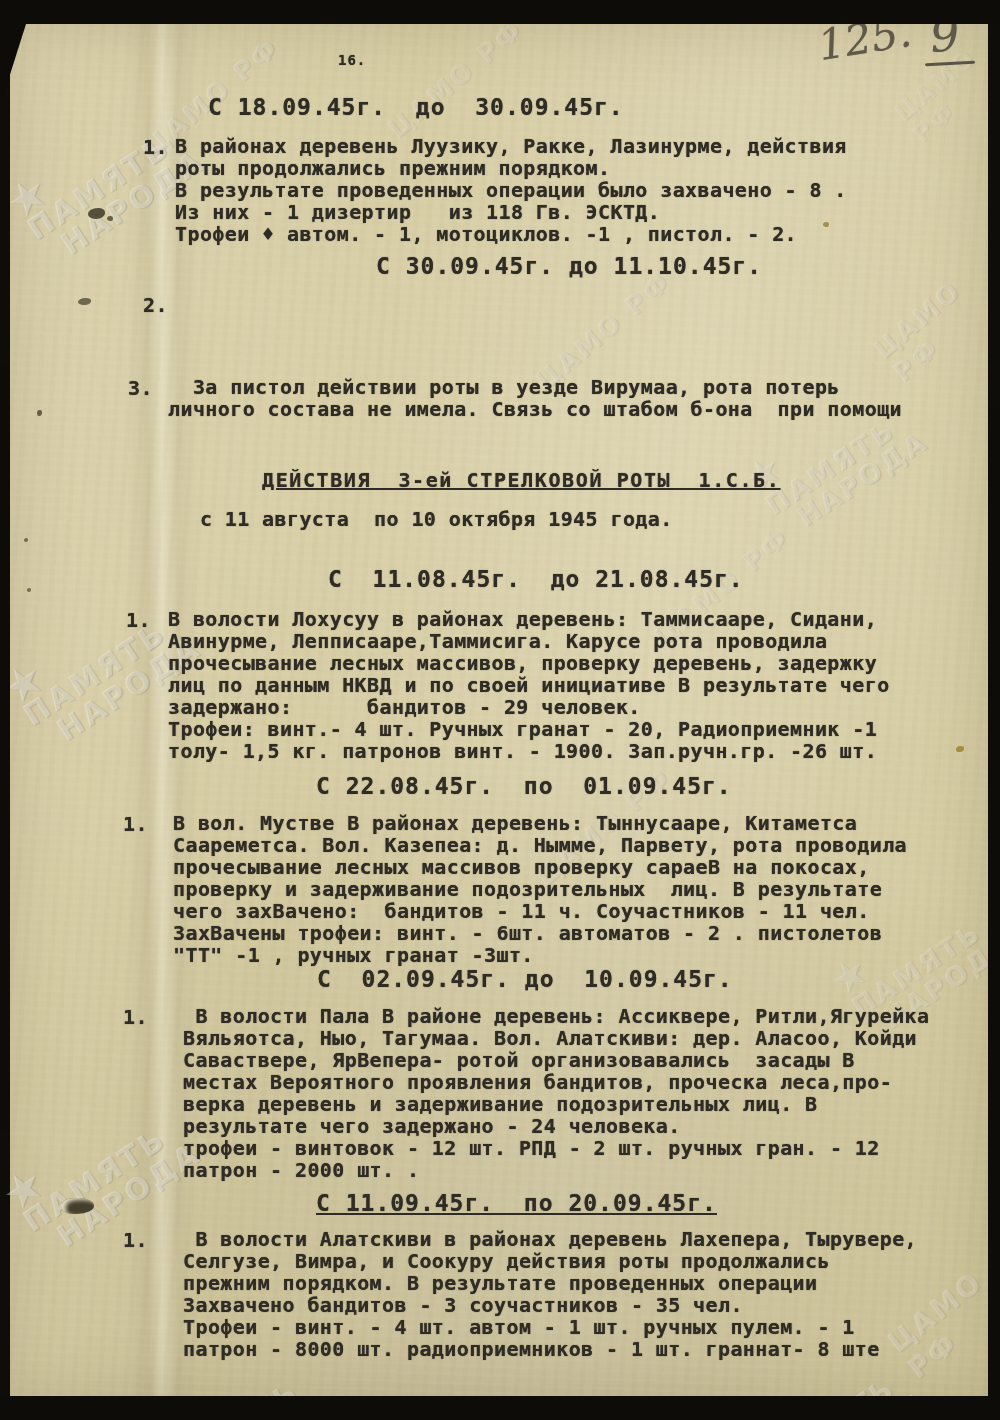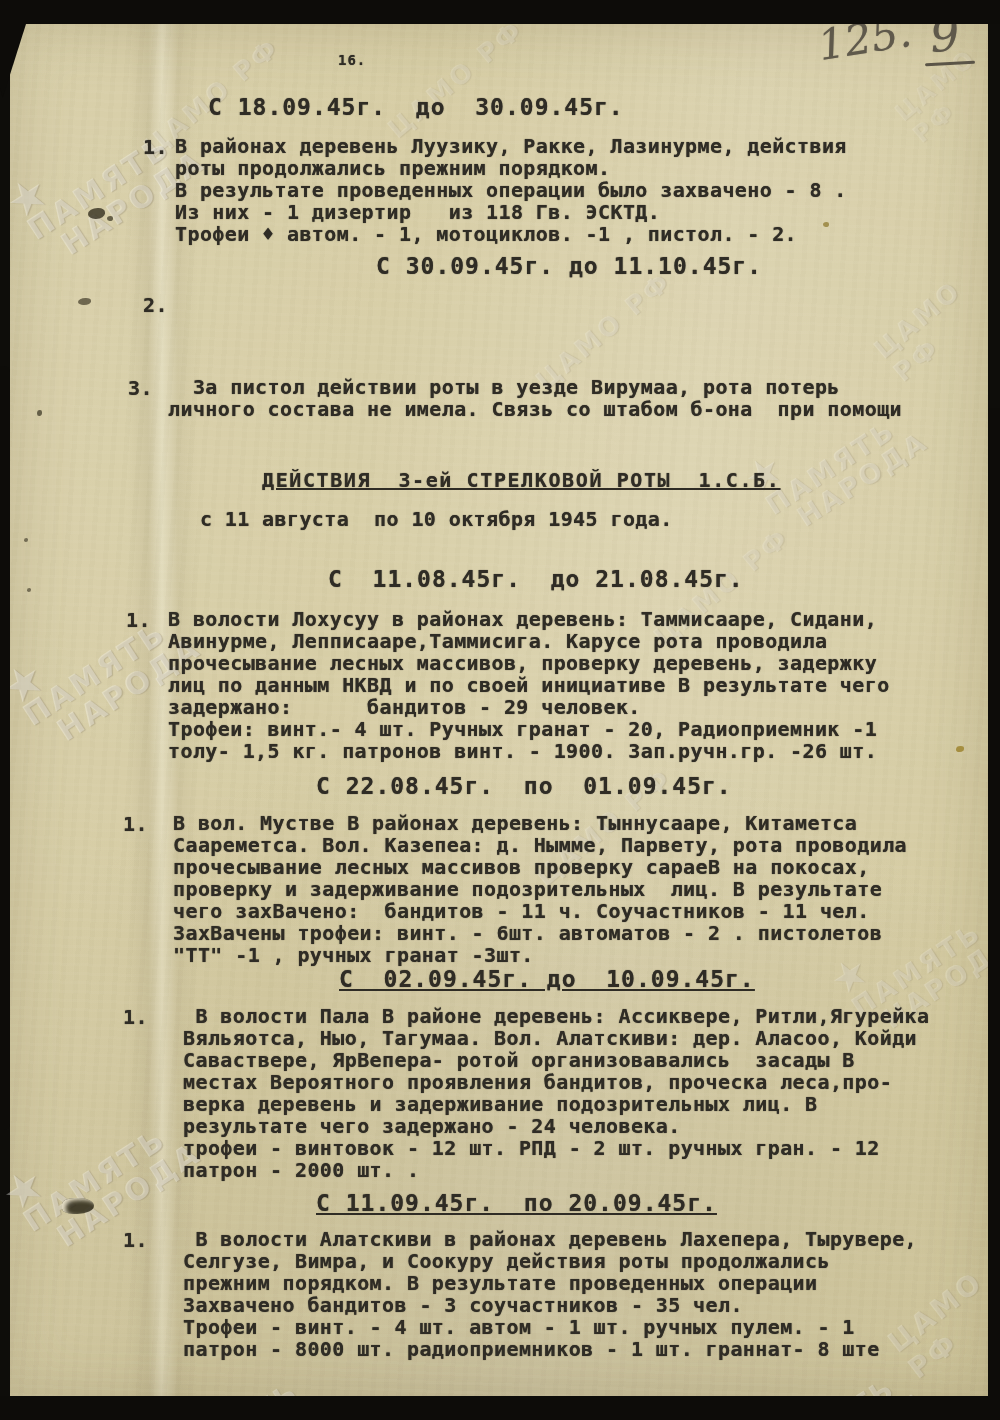--- a/index.html
+++ b/index.html
@@ -109,21 +109,21 @@
         <div class="typed item-num" style="left: 118px; top: 352px;">3.</div>
         <div class="typed" style="left: 158px; top: 352px;"><span class="body-line">  За пистол действии роты в уезде Вирумаа, рота потерь</span><span class="body-line">личного состава не имела. Связь со штабом б-она  при помощи</span></div>
         <div class="typed title" style="left: 252px; top: 444px;">ДЕЙСТВИЯ  3-ей СТРЕЛКОВОЙ РОТЫ  1.С.Б.</div>
         <div class="typed" style="left: 165px; top: 484px;"><span class="body-line">  с 11 августа  по 10 октября 1945 года.</span></div>
         <div class="typed date-header" style="left: 305px; top: 542px;">С  11.08.45г.  до 21.08.45г.</div>
         <div class="typed item-num" style="left: 116px; top: 584px;">1.</div>
         <div class="typed" style="left: 158px; top: 584px;"><span class="body-line">В волости Лохусуу в районах деревень: Таммисааре, Сидани,</span><span class="body-line">Авинурме, Лепписааре,Таммисига. Карусе рота проводила</span><span class="body-line">прочесывание лесных массивов, проверку деревень, задержку</span><span class="body-line">лиц по данным НКВД и по своей инициативе В результате чего</span><span class="body-line">задержано:      бандитов - 29 человек.</span><span class="body-line">Трофеи: винт.- 4 шт. Ручных гранат - 20, Радиоприемник -1</span><span class="body-line">толу- 1,5 кг. патронов винт. - 1900. Зап.ручн.гр. -26 шт.</span></div>
         <div class="typed date-header" style="left: 293px; top: 749px; text-align: center;">С 22.08.45г.  по  01.09.45г.</div>
         <div class="typed item-num" style="left: 113px; top: 788px;">1.</div>
         <div class="typed" style="left: 163px; top: 788px;"><span class="body-line">В вол. Мустве В районах деревень: Тыннусааре, Китаметса</span><span class="body-line">Саареметса. Вол. Казепеа: д. Нымме, Парвету, рота проводила</span><span class="body-line">прочесывание лесных массивов проверку сараеВ на покосах,</span><span class="body-line">проверку и задерживание подозрительных  лиц. В результате</span><span class="body-line">чего захВачено:  бандитов - 11 ч. Соучастников - 11 чел.</span><span class="body-line">ЗахВачены трофеи: винт. - 6шт. автоматов - 2 . пистолетов</span><span class="body-line">"ТТ" -1 , ручных гранат -3шт.</span></div>
-        <div class="typed date-header" style="left: 316px; top: 942px; text-decoration: underline;">С  02.09.45г. до  10.09.45г.</div>
+        <div class="typed date-header" style="left: 294px; top: 942px;">С  02.09.45г. до  10.09.45г.</div>
         <div class="typed item-num" style="left: 113px; top: 981px;">1.</div>
         <div class="typed" style="left: 173px; top: 981px;"><span class="body-line"> В волости Пала В районе деревень: Ассиквере, Ритли,Ягурейка</span><span class="body-line">Вяльяотса, Ныо, Тагумаа. Вол. Алатскиви: дер. Аласоо, Койди</span><span class="body-line">Саваствере, ЯрВепера- ротой организовавались  засады В</span><span class="body-line">местах Вероятного проявления бандитов, проческа леса,про-</span><span class="body-line">верка деревень и задерживание подозрительных лиц. В</span><span class="body-line">результате чего задержано - 24 человека.</span><span class="body-line">трофеи - винтовок - 12 шт. РПД - 2 шт. ручных гран. - 12</span><span class="body-line">патрон - 2000 шт. .</span></div>
         <div class="typed date-header" style="left: 293px; top: 1166px; text-decoration: underline;">С 11.09.45г.  по 20.09.45г.</div>
         <div class="typed item-num" style="left: 113px; top: 1204px;">1.</div>
         <div class="typed" style="left: 173px; top: 1204px;"><span class="body-line"> В волости Алатскиви в районах деревень Лахепера, Тырувере,</span><span class="body-line">Селгузе, Вимра, и Соокуру действия роты продолжались</span><span class="body-line">прежним порядком. В результате проведенных операции</span><span class="body-line">Захвачено бандитов - 3 соучастников - 35 чел.</span><span class="body-line">Трофеи - винт. - 4 шт. автом - 1 шт. ручных пулем. - 1</span><span class="body-line">патрон - 8000 шт. радиоприемников - 1 шт. граннат- 8 ште</span></div>
       </div>
   </div>
 
   <div class="hw" id="hw-folio">125.</div>
   <div class="hw" id="hw-page">9</div>

